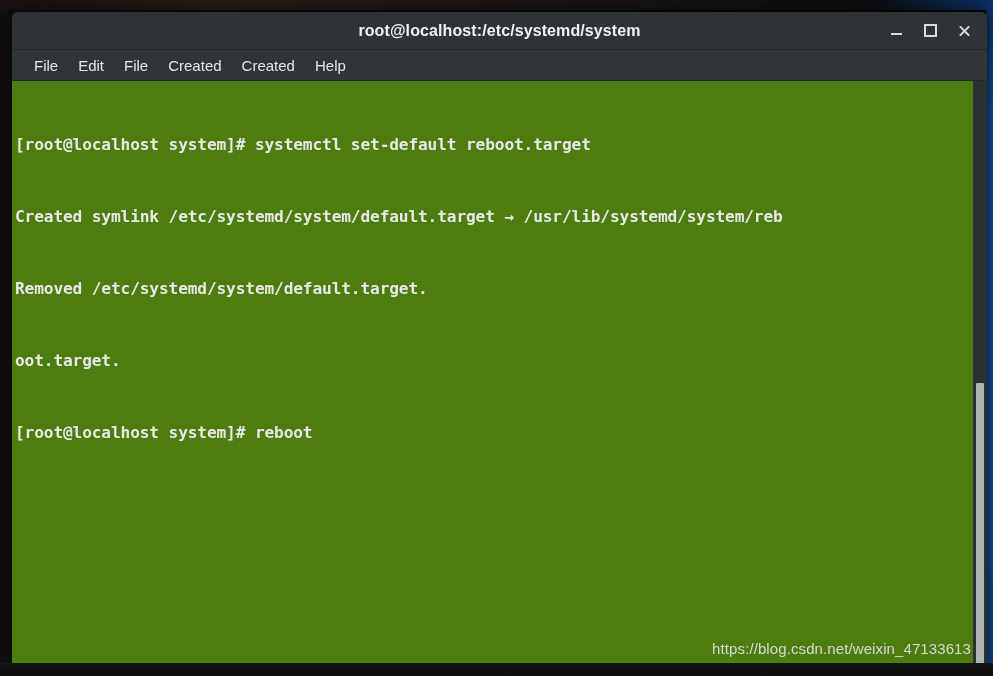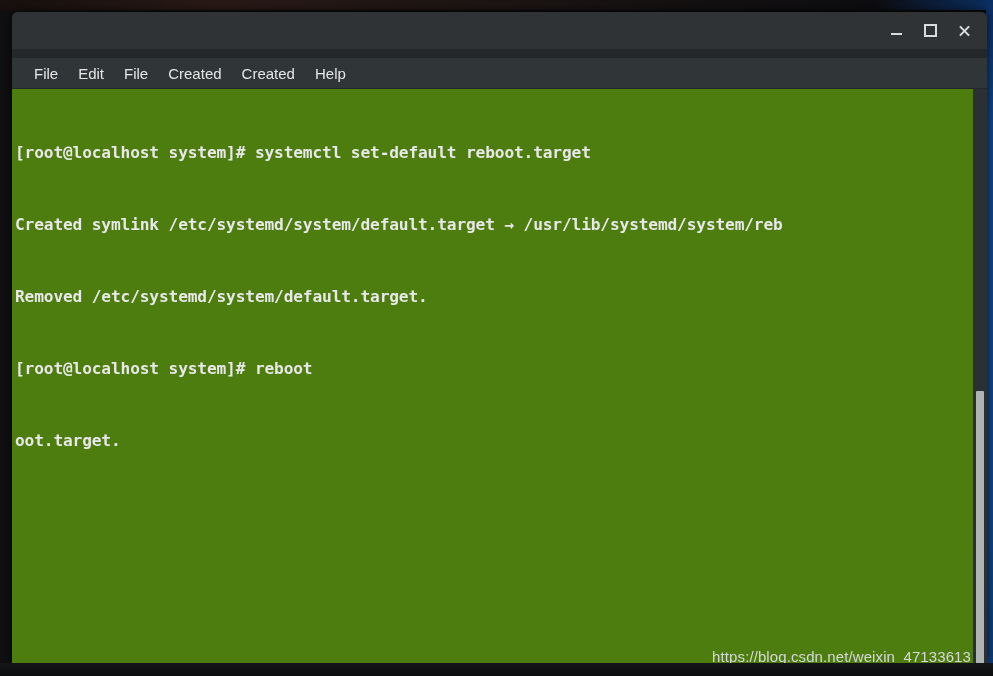--- a/index.html
+++ b/index.html
@@ -117,21 +117,20 @@
   .glyph-close::after  { transform: rotate(-45deg); }
 
   
   #menu-bar {
     height: 30px;
     background: #303538;
     display: flex;
     align-items: center;
     padding-left: 12px;
     border-bottom: 1px solid #23282a;
-    margin-top: 8px;
   }
   .menu-item {
     color: #e6e6e6;
     font-size: 15px;
     padding: 2px 10px;
     cursor: default;
     white-space: nowrap;
   }
 
   
@@ -203,20 +202,21 @@
 </head>
 <body>
 
 <div id="desktop">
   <div id="desktop-top-glow"></div>
   <div id="desktop-right-strip"></div>
 
   <div id="terminal-window">
 
     <div id="title-bar">
+      <div id="window-title">root@localhost:/etc/systemd/system</div>
       <div id="window-controls">
         <div class="win-btn">
           <span class="glyph-min"></span>
         </div>
         <div class="win-btn">
           <span class="glyph-max"></span>
         </div>
         <div class="win-btn">
           <span class="glyph-close"></span>
         </div>
@@ -230,22 +230,22 @@
       <div class="menu-item">Created</div>
       <div class="menu-item">Created</div>
       <div class="menu-item">Help</div>
     </div>
 
     <div id="terminal-body">
       <div id="terminal-output">
         <div class="term-line">[root@localhost system]# systemctl set-default reboot.target</div>
         <div class="term-line">Created symlink /etc/systemd/system/default.target → /usr/lib/systemd/system/reb</div>
         <div class="term-line">Removed /etc/systemd/system/default.target.</div>
+        <div class="term-line">oot.target.</div>
         <div class="term-line">[root@localhost system]# reboot</div>
-        <div class="term-line">oot.target.</div>
       </div>
 
       <div id="scrollbar-track">
         <div id="scrollbar-thumb"></div>
       </div>
 
       <div id="watermark">https://blog.csdn.net/weixin_47133613</div>
     </div>
 
   </div>

